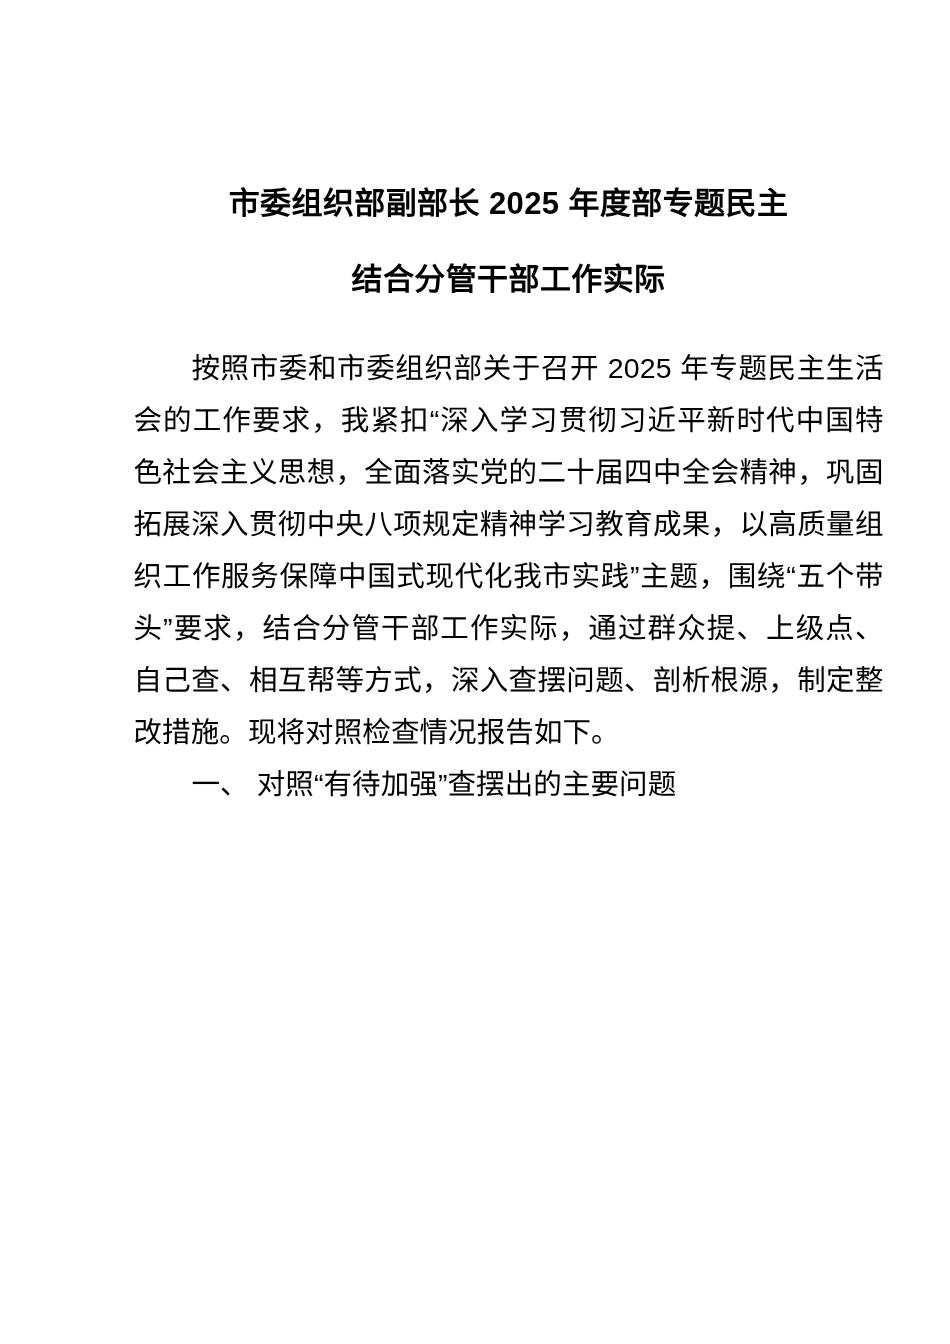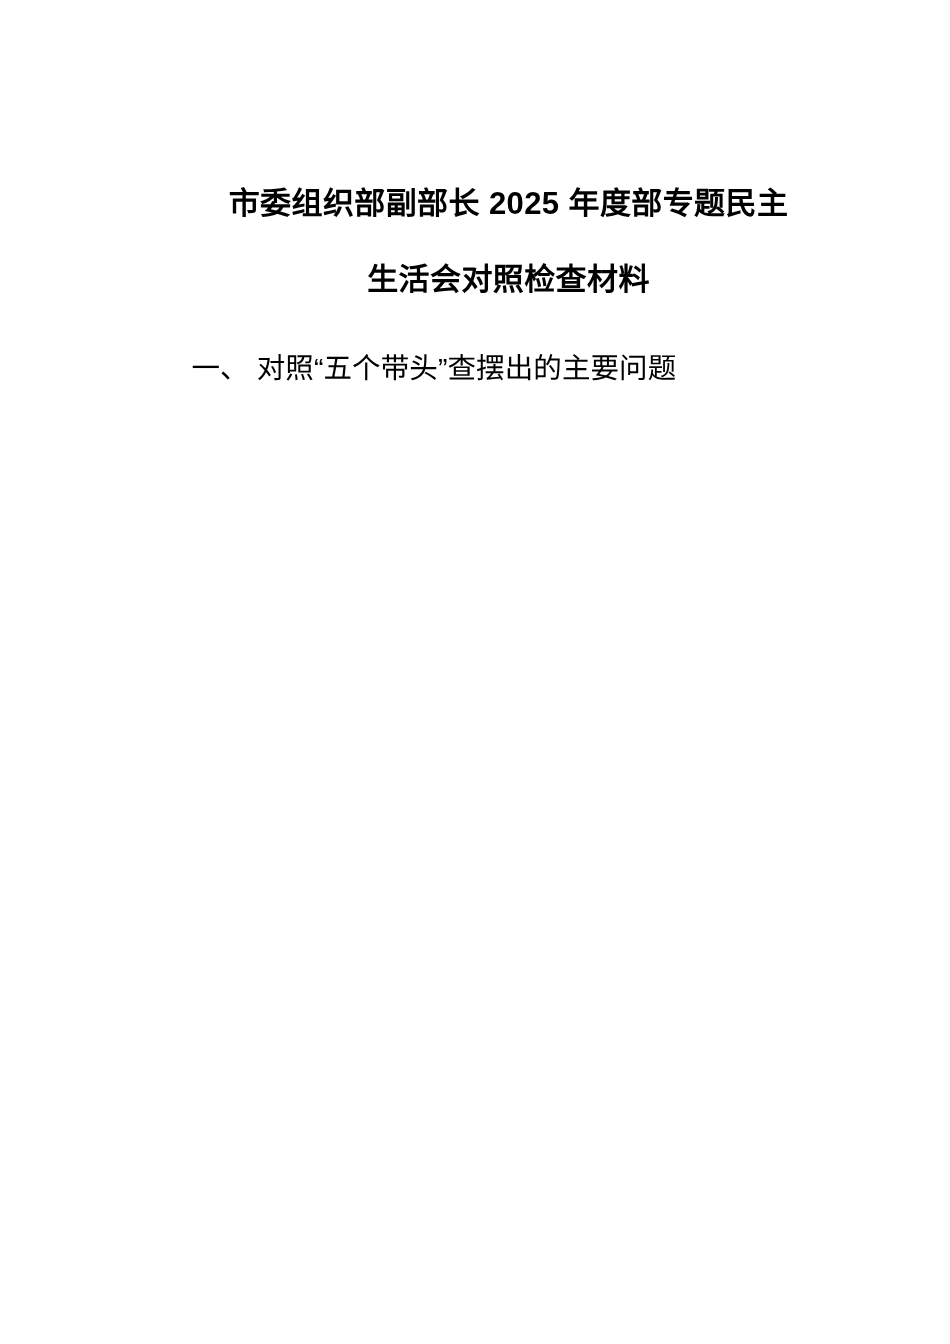--- a/index.html
+++ b/index.html
@@ -78,23 +78,24 @@
   
 </style>
 </head>
 <body>
 
 <div class="page">
   <div class="content">
 
     <h1 class="doc-title">
       <span class="title-line">市委组织部副部长 2025 年度部专题民主</span>
-      <span class="title-line">生活会对照检查材料</span>
+      <span class="title-line">结合分管干部工作实际</span>
     </h1>
 
     <div class="body-block">
+      <p class="para">按照市委和市委组织部关于召开 2025 年专题民主生活会的工作要求，我紧扣“深入学习贯彻习近平新时代中国特色社会主义思想，全面落实党的二十届四中全会精神，巩固拓展深入贯彻中央八项规定精神学习教育成果，以高质量组织工作服务保障中国式现代化我市实践”主题，围绕“五个带头”要求，结合分管干部工作实际，通过群众提、上级点、自己查、相互帮等方式，深入查摆问题、剖析根源，制定整改措施。现将对照检查情况报告如下。</p>
 
-      <p class="heading-para">一、 对照“五个带头”查摆出的主要问题</p>
+      <p class="heading-para">一、 对照“有待加强”查摆出的主要问题</p>
 
     </div>
 
   </div>
 </div>
 
 </body></html>

